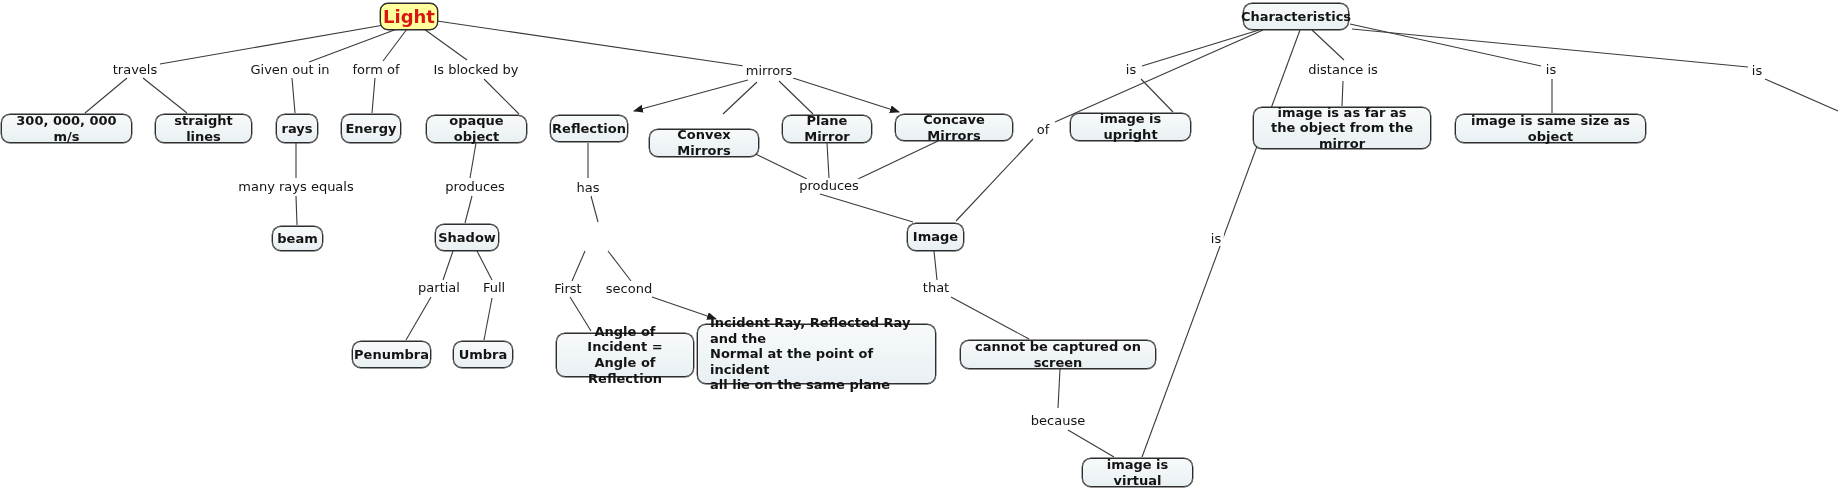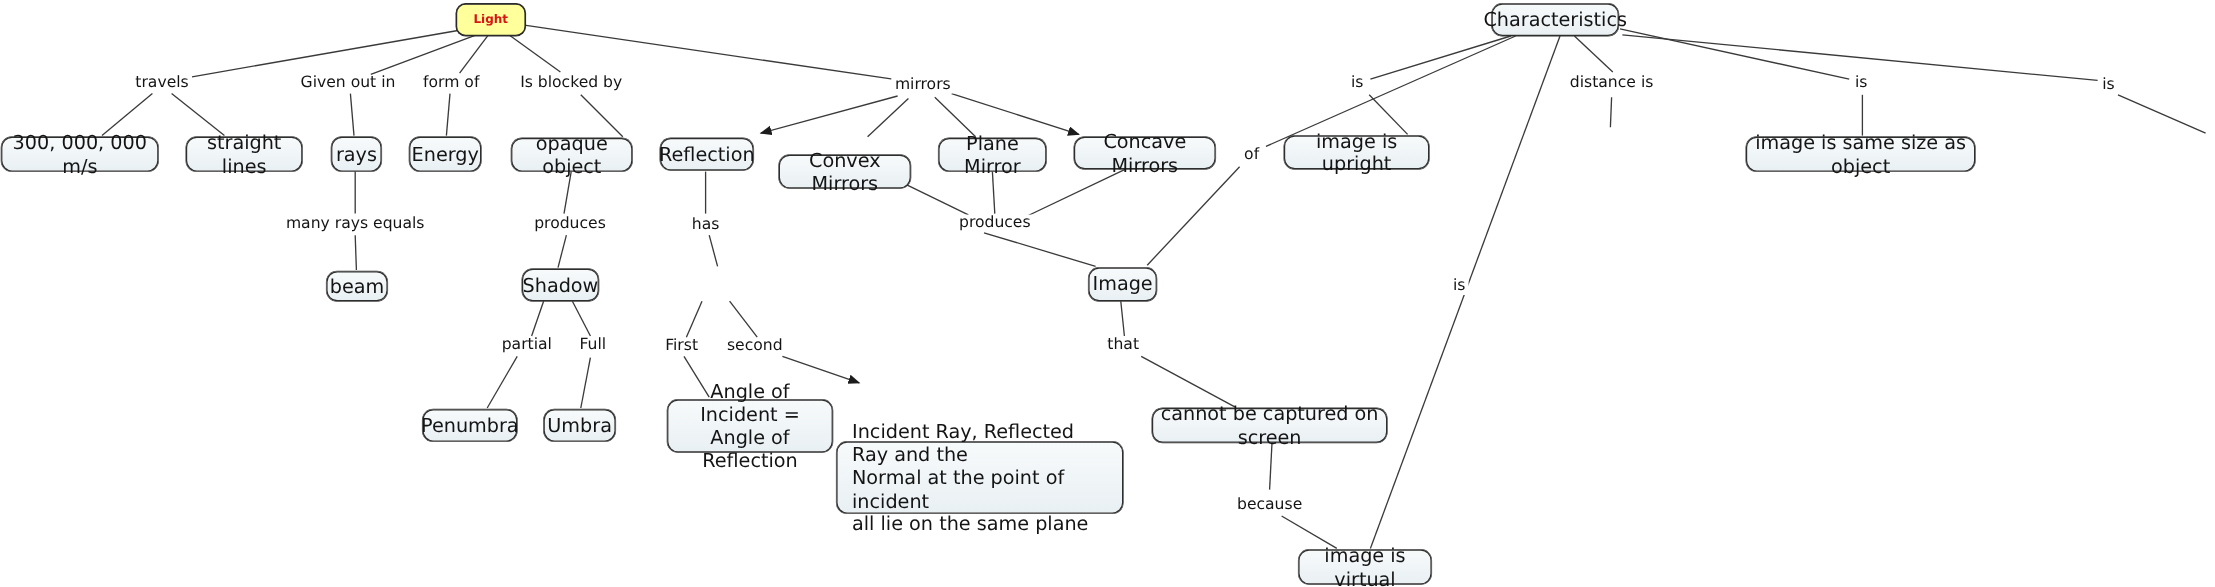--- a/index.html
+++ b/index.html
@@ -12,34 +12,35 @@
   }
   #edges{position:absolute;left:0;top:0;width:1846px;height:489px;}
   .node{
     position:absolute;
     box-sizing:border-box;
     display:flex;align-items:center;justify-content:center;
     text-align:center;
     background:linear-gradient(180deg,#f7fafb 0%,#e9f0f3 100%);
     border:1px solid #2e2e2e;
     border-radius:9px;
-    font-size:16px;line-height:1.2;color:#141414;
+    font-size:13px;line-height:1.2;color:#141414;
     padding:2px 6px;
     white-space:pre-line;
     box-shadow:0 0 0 0.4px #2e2e2e;
+    font-weight:bold;
   }
   .node.root{
     background:#ffff9b;
     color:#d81616;
     font-weight:bold;
-    font-size:10px;
+    font-size:18px;
     border:1.5px solid #2b2b2b;
     border-radius:8px;
   }
-  .node.textleft{justify-content:flex-start;text-align:left;margin-top:44px;}
+  .node.textleft{justify-content:flex-start;text-align:left;}
   .lbl{
     position:absolute;
     transform:translate(-50%,-50%);
     background:#ffffff;
     padding:0 3px;
     font-size:13px;color:#141414;
     white-space:nowrap;
     line-height:1.1;
   }
 </style>
@@ -144,20 +145,22 @@
   <div class="node" style="left:155px;top:114px;width:97px;height:29px">straight lines</div>
   <div class="node" style="left:276px;top:114px;width:42px;height:29px">rays</div>
   <div class="node" style="left:341px;top:114px;width:60px;height:29px">Energy</div>
   <div class="node" style="left:426px;top:115px;width:101px;height:28px">opaque object</div>
   <div class="node" style="left:550px;top:115px;width:78px;height:27px">Reflection</div>
   <div class="node" style="left:649px;top:129px;width:110px;height:28px">Convex Mirrors</div>
   <div class="node" style="left:782px;top:115px;width:90px;height:28px">Plane Mirror</div>
   <div class="node" style="left:895px;top:114px;width:118px;height:27px">Concave Mirrors</div>
   <div class="node" style="left:1243px;top:3px;width:106px;height:27px">Characteristics</div>
   <div class="node" style="left:1070px;top:113px;width:121px;height:28px">image is upright</div>
+  <div class="node" style="left:1253px;top:107px;width:178px;height:42px">image is as far as
+the object from the mirror</div>
   <div class="node" style="left:1455px;top:114px;width:191px;height:29px">image is same size as object</div>
   <div class="node" style="left:272px;top:226px;width:51px;height:25px">beam</div>
   <div class="node" style="left:435px;top:224px;width:64px;height:27px">Shadow</div>
   <div class="node" style="left:907px;top:223px;width:57px;height:28px">Image</div>
   <div class="node" style="left:352px;top:341px;width:79px;height:27px">Penumbra</div>
   <div class="node" style="left:453px;top:341px;width:60px;height:27px">Umbra</div>
   <div class="node" style="left:556px;top:333px;width:138px;height:44px">Angle of Incident =
 Angle of Reflection</div>
   <div class="node textleft" style="left:697px;top:324px;width:239px;height:60px;padding-left:12px">Incident Ray, Reflected Ray and the
 Normal at the point of incident

